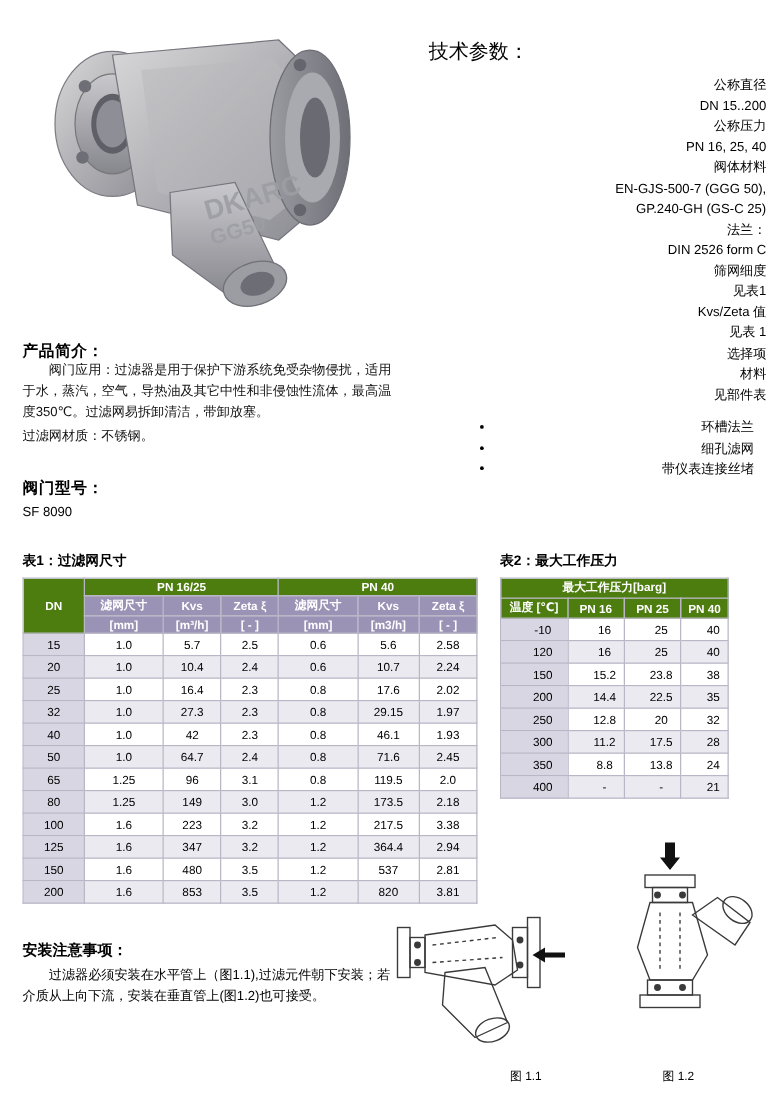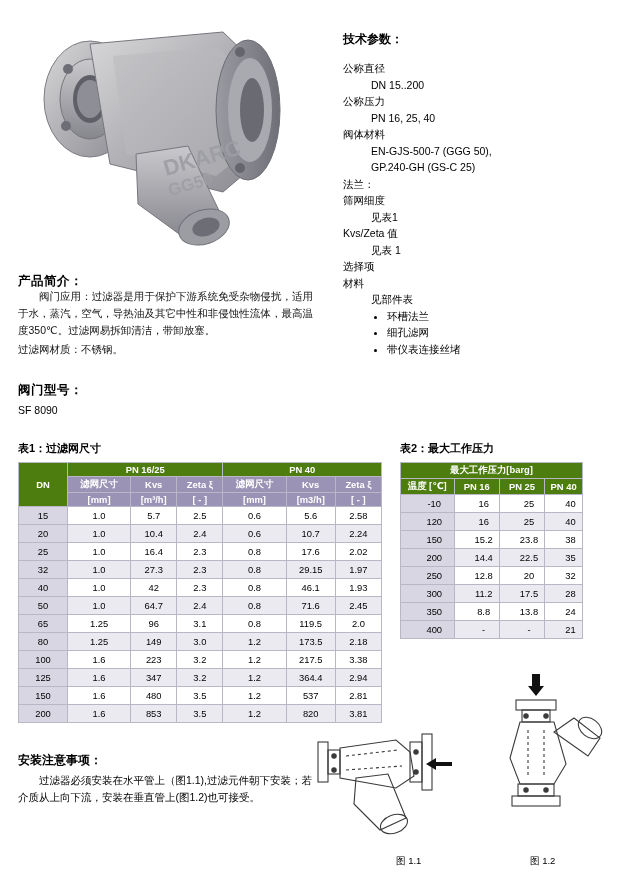--- a/index.html
+++ b/index.html
@@ -27,26 +27,26 @@
   #intro-body{
     position:absolute;left:18px;top:288px;width:295px;
     font-size:10.5px;line-height:17px;text-align:justify;color:#111;
   }
   #intro-body p{margin:0 0 2px 0;}
   .indent{text-indent:21px;}
   #model-title{position:absolute;left:18px;top:382px;}
   #model-value{position:absolute;left:18px;top:404px;font-size:10.5px;}
 
   
-  #spec-title{position:absolute;left:343px;top:31px;font-size:12px;font-weight:bold;}
-  #spec-list{position:absolute;left:343px;top:60px;width:270px;font-size:10.5px;line-height:16.5px;}
+  #spec-title{position:absolute;left:343px;top:31px;font-size:16px;font-weight:normal;}
+  #spec-list{position:absolute;left:343px;top:60px;width:270px;font-size:10.5px;line-height:16.5px;text-align:right;}
   .spec-row{}
   .spec-key{}
   .spec-val{padding-left:28px;}
-  .opt-ul{list-style:disc;margin:0;padding-left:44px;}
+  .opt-ul{list-style:disc;margin:10px;padding-left:44px;}
   .opt-ul li{line-height:16.5px;}
 
   
   .tbl-caption{font-size:11px;font-weight:bold;}
   #tbl1-caption{position:absolute;left:18px;top:441px;}
   #tbl2-caption{position:absolute;left:400px;top:441px;}
 
   table{border-collapse:collapse;font-size:9.4px;}
   #tbl1{position:absolute;left:18px;top:462px;width:364px;}
   #tbl2{position:absolute;left:400px;top:462px;width:183px;}
@@ -67,21 +67,21 @@
 
   
   #install-title{position:absolute;left:18px;top:752px;font-size:12px;font-weight:bold;}
   #install-body{position:absolute;left:18px;top:772px;width:300px;font-size:10.5px;line-height:17px;}
 
   
   .diagram{position:absolute;}
   #dia1{left:310px;top:700px;width:145px;height:145px;}
   #dia2{left:480px;top:672px;width:130px;height:175px;}
   .dia-cap{position:absolute;font-size:9.5px;}
-  #dia1-cap{left:396px;top:855px;}
+  #dia1-cap{left:408px;top:855px;}
   #dia2-cap{left:530px;top:855px;}
 </style>
 </head>
 <body>
 
 <div class="page">
 
   <div class="photo">
     <svg width="290" height="235" viewBox="0 0 290 235" xmlns="http://www.w3.org/2000/svg">
       <defs>
@@ -149,20 +149,21 @@
       <div class="spec-key">公称压力</div>
       <div class="spec-val">PN 16, 25, 40</div>
     </div>
     <div class="spec-row">
       <div class="spec-key">阀体材料</div>
       <div class="spec-val">EN-GJS-500-7 (GGG 50),</div>
       <div class="spec-val">GP.240-GH (GS-C 25)</div>
     </div>
     <div class="spec-row">
       <div class="spec-key">法兰：</div>
+      <div class="spec-val">DIN 2526 form C</div>
     </div>
     <div class="spec-row">
       <div class="spec-key">筛网细度</div>
       <div class="spec-val">见表1</div>
     </div>
     <div class="spec-row">
       <div class="spec-key">Kvs/Zeta 值</div>
       <div class="spec-val">见表 1</div>
     </div>
     <div class="spec-row">

